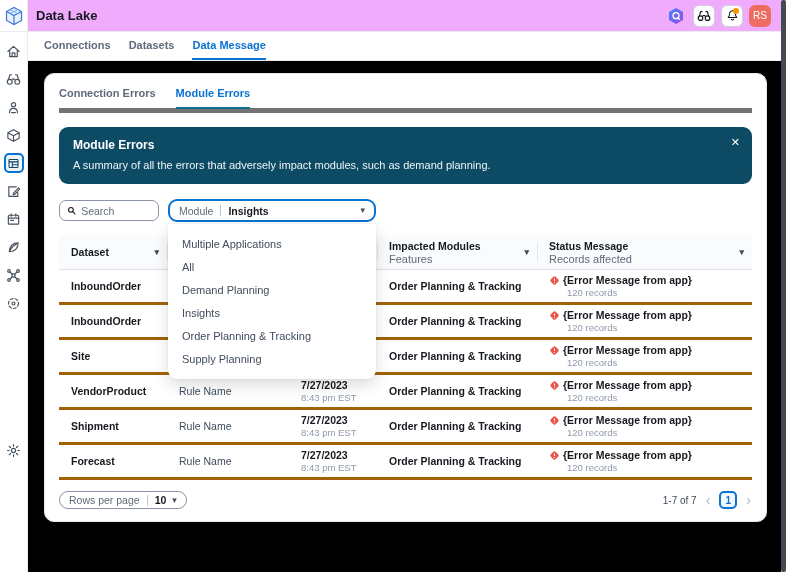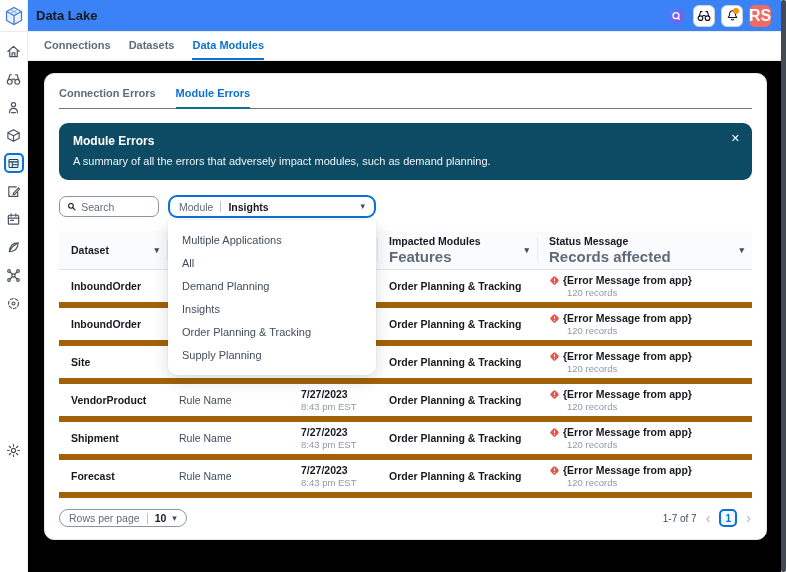--- a/index.html
+++ b/index.html
@@ -4,51 +4,51 @@
 <style>
   * { margin:0; padding:0; box-sizing:border-box; }
   html,body { width:786px; height:572px; overflow:hidden; background:#f2f3f5;
     font-family:"Liberation Sans", sans-serif; color:#16191f; }
   .app { display:grid; grid-template-columns:28px 1fr; grid-template-rows:32px 1fr;
     width:781px; height:572px; }
 
   
   .logo-cell { background:#fff; border-right:1px solid #eaecee; border-bottom:1px solid #eaecee;
     display:flex; align-items:center; justify-content:center; }
-  .topbar { background:#3b82f6; border-bottom:1px solid #eaecee; display:flex; align-items:center;
+  .topbar { background:#f0abfc; border-bottom:1px solid #eaecee; display:flex; align-items:center;
     padding:0 10px 0 8px; }
   .app-title { font-size:13px; font-weight:bold; }
   .topbar-actions { margin-left:auto; display:flex; align-items:center; gap:6px; }
   .icon-btn { width:22px; height:22px; border:1px solid #ccd3da; border-radius:6px; background:#fff;
     display:flex; align-items:center; justify-content:center; position:relative; cursor:pointer; }
   .q-btn { width:22px; height:22px; border:none; background:transparent; display:flex; align-items:center; justify-content:center; }
   .notif-dot { position:absolute; top:2px; right:3px; width:6px; height:6px; border-radius:50%; background:#f89500; }
   .avatar { width:22px; height:22px; border-radius:6px; background:#ef6c62; color:#fff;
-    font-size:16px; font-weight:bold; display:flex; align-items:center; justify-content:center; cursor:pointer; }
+    font-size:10px; font-weight:normal; display:flex; align-items:center; justify-content:center; cursor:pointer; }
 
   
   .sidebar { background:#fff; border-right:1px solid #eaecee; display:flex; flex-direction:column;
     align-items:center; padding:9px 0 0; gap:8px; }
   .side-item { width:20px; height:20px; display:flex; align-items:center; justify-content:center;
     border-radius:5px; cursor:pointer; flex:none; }
   .side-item.active { border:2px solid #0972d3; background:#edf6ff; }
   .side-item svg { stroke:#47525e; fill:none; stroke-width:1.25; stroke-linecap:round; stroke-linejoin:round; }
   .side-item.active svg { stroke:#16425f; }
   .side-settings { margin-top:auto; margin-bottom:112px; }
 
   
   .main { background:#000000; display:flex; flex-direction:column; min-width:0; }
   .tabs-row { background:#fff; border-bottom:1px solid #eaecee; padding:7px 16px 0; display:flex; gap:18px; }
   .tab { font-size:11px; font-weight:bold; color:#5f6b7a; padding-bottom:7px; cursor:pointer; border-bottom:2px solid transparent; }
   .tab.active { color:#0972d3; border-bottom-color:#0972d3; }
 
   .card { margin:12px 14px 0 16px; background:#fff; border:1px solid #e5e8eb; border-radius:10px;
     box-shadow:0 1px 2px rgba(0,0,0,.05); padding:13px 14px 12px; position:relative; }
 
-  .subtabs { display:flex; gap:20px; border-bottom:1px solid #737373; }
+  .subtabs { display:flex; gap:20px; border-bottom:5px solid #737373; }
   .subtab { font-size:11px; font-weight:bold; color:#5f6b7a; padding-bottom:8px; cursor:pointer; border-bottom:2px solid transparent; margin-bottom:-1px; }
   .subtab.active { color:#0972d3; border-bottom-color:#0e7090; }
 
   .banner { margin-top:14px; background:#0d4a63; border-radius:9px; padding:11px 14px 13px; position:relative; color:#fff; }
   .banner-title { font-size:12px; font-weight:bold; margin-bottom:7px; }
   .banner-desc { font-size:11px; color:#eef4f8; }
   .banner-close { position:absolute; top:9px; right:12px; color:#fff; font-size:11px; background:none; border:none; cursor:pointer; }
 
   .controls { margin-top:15px; display:flex; align-items:center; position:relative; height:23px; }
   .search-box { width:100px; height:21px; border:1px solid #8a95a3; border-radius:7px; background:#fff;
@@ -65,24 +65,24 @@
   .dropdown-panel { position:absolute; top:25px; left:0; width:208px; background:#fff; z-index:9;
     border-radius:0 0 9px 9px; box-shadow:0 6px 16px rgba(0,0,0,.14), 0 0 2px rgba(0,0,0,.08); padding:8px 0 9px; }
   .dropdown-item { font-size:11px; color:#414d5c; padding:5.5px 14px; cursor:pointer; }
 
   
   .table { margin-top:13px; }
   .tgrid { display:grid; grid-template-columns:108px 122px 88px 160px 1fr; align-items:center; }
   .thead { background:#fafbfc; border-bottom:1px solid #dfe3e8; min-height:33px; padding:4px 0; }
   .th { font-size:10.5px; font-weight:bold; color:#16191f; padding:0 8px 0 12px; display:flex; align-items:center; gap:12px; position:relative; min-height:26px; }
   .th .th-text { display:flex; flex-direction:column; gap:1px; }
-  .th .sub { font-size:15px; font-weight:bold; color:#5f6b7a; }
+  .th .sub { font-size:11px; font-weight:normal; color:#5f6b7a; }
   .th .sort { margin-left:auto; font-size:9px; color:#414d5c; cursor:pointer; }
   .th + .th::before { content:""; position:absolute; left:0; top:3px; bottom:3px; width:1px; background:#e7eaed; }
-  .trow { border-bottom:6px solid #a16207; min-height:34.5px; }
+  .trow { border-bottom:3px solid #a16207; min-height:34.5px; }
   .td { font-size:10.5px; padding:4px 8px 4px 12px; color:#16191f; }
   .td.dataset { font-weight:bold; }
   .td.rule { color:#414d5c; }
   .td.date .d1 { font-weight:bold; font-size:10.5px; }
   .td.date .d2 { font-size:9.5px; color:#8d99a8; margin-top:1px; }
   .td.modules { font-weight:bold; font-size:10.5px; }
   .status-line { display:flex; align-items:center; gap:3px; font-weight:bold; }
   .status-sub { font-size:9.5px; color:#8d99a8; margin-top:1px; margin-left:18px; font-weight:normal; }
   .err-ic { width:11px; height:11px; flex:none; }
 
@@ -218,21 +218,21 @@
         <path d="M8 1.6 V3.4 M8 12.6 V14.4 M1.6 8 H3.4 M12.6 8 H14.4 M3.5 3.5 L4.8 4.8 M11.2 11.2 L12.5 12.5 M12.5 3.5 L11.2 4.8 M4.8 11.2 L3.5 12.5"></path>
       </svg>
     </div>
   </div>
 
   <div class="main">
 
     <div class="tabs-row">
       <div class="tab">Connections</div>
       <div class="tab">Datasets</div>
-      <div class="tab active">Data Modules</div>
+      <div class="tab active">Data Message</div>
     </div>
 
     <div class="card">
 
       <div class="subtabs">
         <div class="subtab">Connection Errors</div>
         <div class="subtab active">Module Errors</div>
       </div>
 
       <div class="banner">

